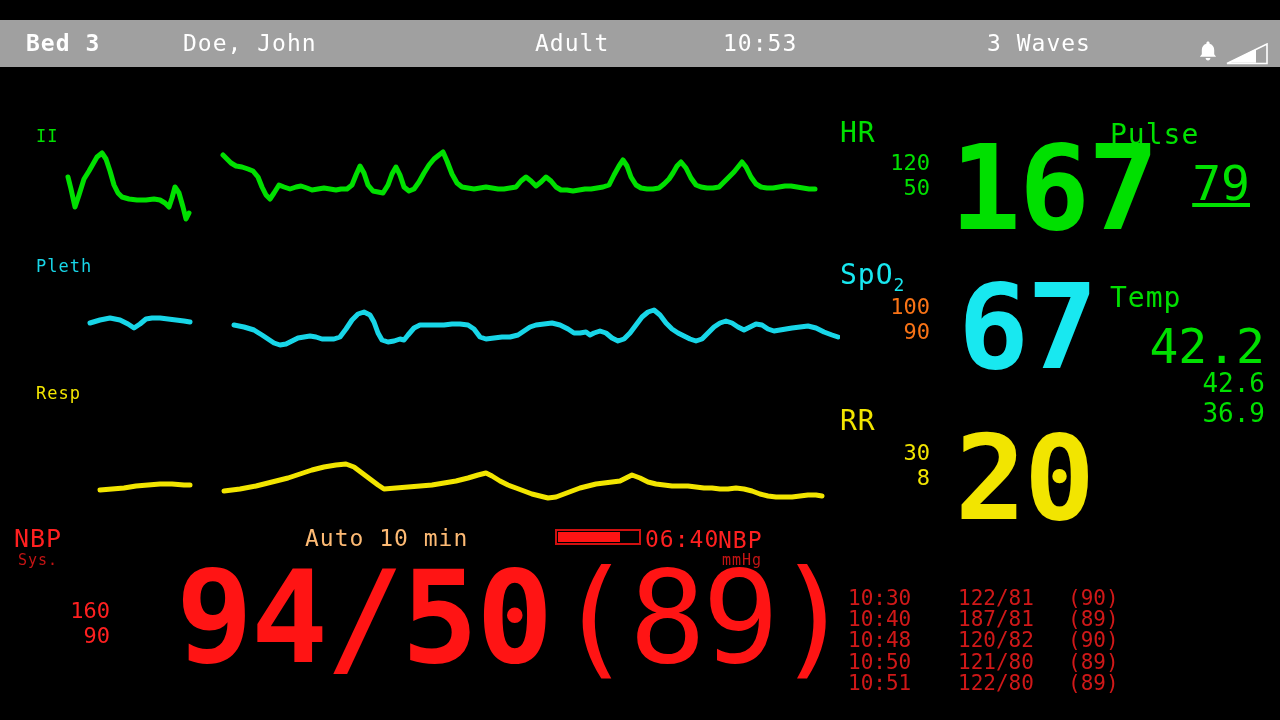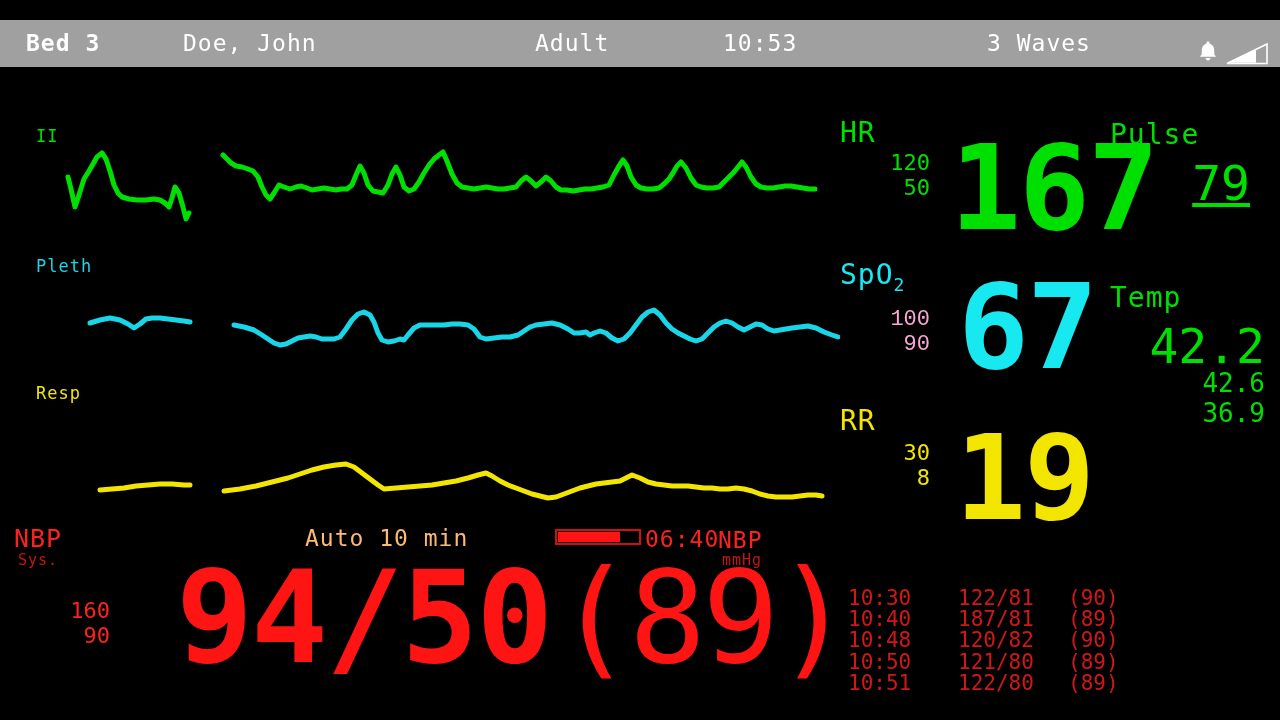--- a/index.html
+++ b/index.html
@@ -96,21 +96,21 @@
 
   
   #hr-label  { left: 840px; top: 116px; color: #00e000; text-align: right; }
   #hr-limits { left: 840px; top: 150px; width: 90px; color: #00e000; }
   #hr-value  { left: 950px; top: 133px; color: #00e000; }
   #pulse-label { left: 1110px; top: 118px; color: #00e000; }
   #pulse-value { left: 1060px; top: 155px; width: 190px; color: #00e000; text-decoration: underline; }
 
   
   #spo2-label  { left: 840px; top: 258px; color: #18e8f0; }
-  #spo2-limits { left: 840px; top: 307px; width: 90px; color: #f9a8d4; font-family: Liberation Mono, monospace; }
+  #spo2-limits { left: 840px; top: 294px; width: 90px; color: #f97316; }
   #spo2-value  { left: 958px; top: 272px; color: #18e8f0; }
   #temp-label  { left: 1110px; top: 281px; color: #00e000; }
   #temp-value  { left: 1060px; top: 318px; width: 205px; color: #00e000; }
   #temp-sub    { left: 1060px; top: 368px; width: 205px; color: #00e000; }
 
   
   #rr-label  { left: 840px; top: 404px; color: #f2e500; }
   #rr-limits { left: 840px; top: 440px; width: 90px; color: #f2e500; }
   #rr-value  { left: 955px; top: 423px; color: #f2e500; }
 
@@ -213,21 +213,21 @@
     <div class="big-value" id="spo2-value">67</div>
 
     <div class="side-label" id="temp-label">Temp</div>
     <div class="side-value" id="temp-value">42.2</div>
     <div class="side-sub" id="temp-sub">42.6
 36.9</div>
 
     <div class="vital-label" id="rr-label">RR</div>
     <div class="limits" id="rr-limits">30
 8</div>
-    <div class="big-value" id="rr-value">19</div>
+    <div class="big-value" id="rr-value">20</div>
   </div>
 
   <div>
     <div id="nbp-label">NBP</div>
     <div id="nbp-sys">Sys.</div>
     <div id="nbp-limits">160
 90</div>
     <div id="nbp-mode">Auto 10 min</div>
 
     <div id="nbp-progress">

